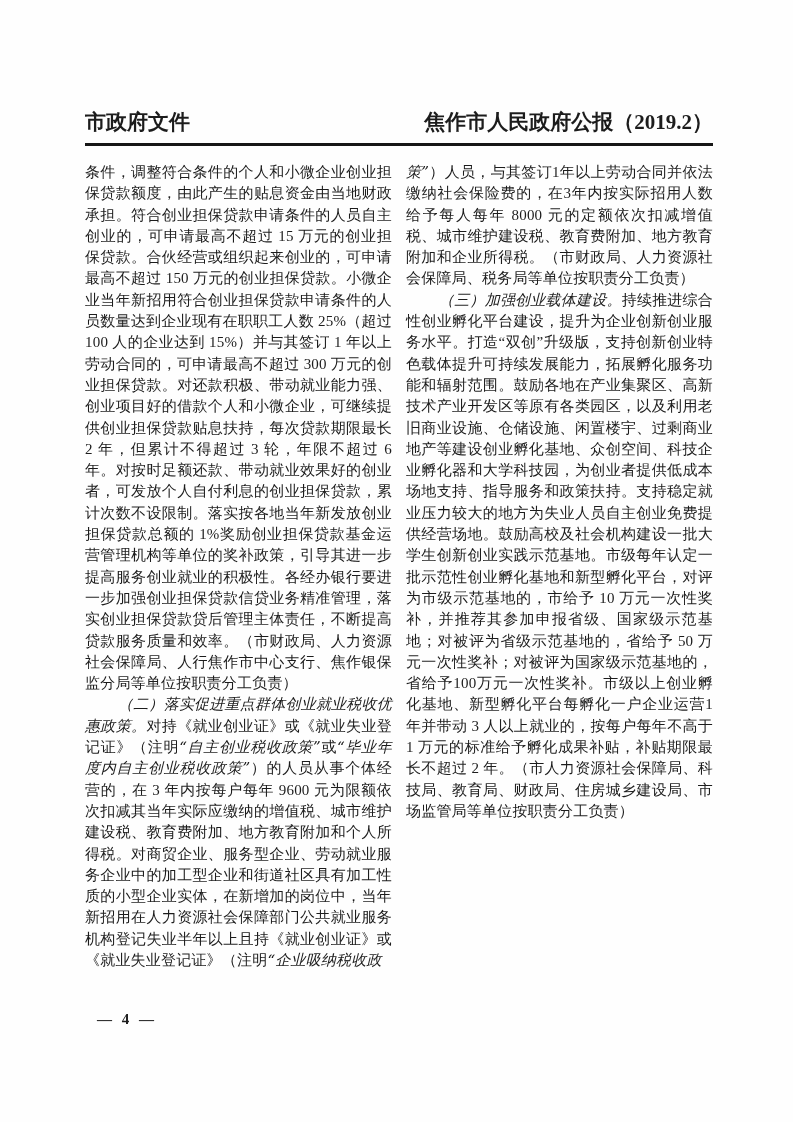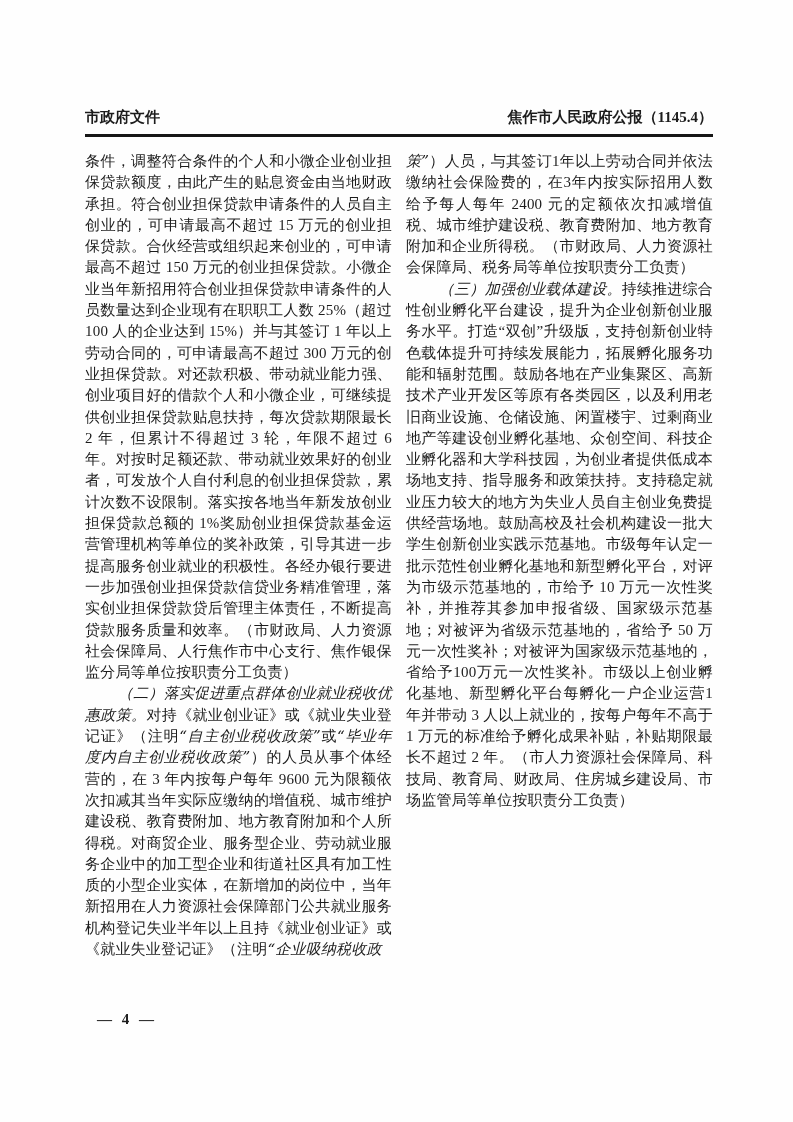--- a/index.html
+++ b/index.html
@@ -15,28 +15,28 @@
     background: #fefefe;
     color: #1c1c1c;
     overflow: hidden;
   }
   .header {
     position: absolute;
     left: 85px; right: 80px; top: 108px;
     display: flex;
     justify-content: space-between;
     align-items: flex-end;
-    font-size: 15px;
+    font-size: 21px;
     font-weight: bold;
     padding-bottom: 7px;
     border-bottom: 3px solid #161616;
   }
   .columns {
     position: absolute;
-    left: 85px; top: 151px;
+    left: 85px; top: 162px;
     width: 628px;
     display: flex;
     gap: 14px;
   }
   .column {
     width: 307px;
     font-size: 15px;
     line-height: 21.3px;
     text-align: justify;
     letter-spacing: 0.2px;
@@ -55,30 +55,30 @@
     letter-spacing: 3px;
   }
 </style>
 </head>
 <body>
 
 <div class="page">
 
   <div class="header">
     <span>市政府文件</span>
-    <span>焦作市人民政府公报（1145.4）</span>
+    <span>焦作市人民政府公报（2019.2）</span>
   </div>
 
   <div class="columns">
     <div class="column">
         <p><span>条件，调整符合条件的个人和小微企业创业担保贷款额度，由此产生的贴息资金由当地财政承担。符合创业担保贷款申请条件的人员自主创业的，可申请最高不超过 15 万元的创业担保贷款。合伙经营或组织起来创业的，可申请最高不超过 150 万元的创业担保贷款。小微企业当年新招用符合创业担保贷款申请条件的人员数量达到企业现有在职职工人数 25%（超过 100 人的企业达到 15%）并与其签订 1 年以上劳动合同的，可申请最高不超过 300 万元的创业担保贷款。对还款积极、带动就业能力强、创业项目好的借款个人和小微企业，可继续提供创业担保贷款贴息扶持，每次贷款期限最长 2 年，但累计不得超过 3 轮，年限不超过 6 年。对按时足额还款、带动就业效果好的创业者，可发放个人自付利息的创业担保贷款，累计次数不设限制。落实按各地当年新发放创业担保贷款总额的 1%奖励创业担保贷款基金运营管理机构等单位的奖补政策，引导其进一步提高服务创业就业的积极性。各经办银行要进一步加强创业担保贷款信贷业务精准管理，落实创业担保贷款贷后管理主体责任，不断提高贷款服务质量和效率。（市财政局、人力资源社会保障局、人行焦作市中心支行、焦作银保监分局等单位按职责分工负责）</span></p>
         <p class="indent"><span class="kai">（二）落实促进重点群体创业就业税收优惠政策。</span><span>对持《就业创业证》或《就业失业登记证》（注明</span><span class="kai">“自主创业税收政策”</span><span>或</span><span class="kai">“毕业年度内自主创业税收政策”</span><span>）的人员从事个体经营的，在 3 年内按每户每年 9600 元为限额依次扣减其当年实际应缴纳的增值税、城市维护建设税、教育费附加、地方教育附加和个人所得税。对商贸企业、服务型企业、劳动就业服务企业中的加工型企业和街道社区具有加工性质的小型企业实体，在新增加的岗位中，当年新招用在人力资源社会保障部门公共就业服务机构登记失业半年以上且持《就业创业证》或《就业失业登记证》（注明</span><span class="kai">“企业吸纳税收政</span></p>
       </div>
     <div class="column">
-        <p><span class="kai">策”</span><span>）人员，与其签订1年以上劳动合同并依法缴纳社会保险费的，在3年内按实际招用人数给予每人每年 2400 元的定额依次扣减增值税、城市维护建设税、教育费附加、地方教育附加和企业所得税。（市财政局、人力资源社会保障局、税务局等单位按职责分工负责）</span></p>
+        <p><span class="kai">策”</span><span>）人员，与其签订1年以上劳动合同并依法缴纳社会保险费的，在3年内按实际招用人数给予每人每年 8000 元的定额依次扣减增值税、城市维护建设税、教育费附加、地方教育附加和企业所得税。（市财政局、人力资源社会保障局、税务局等单位按职责分工负责）</span></p>
         <p class="indent"><span class="kai">（三）加强创业载体建设。</span><span>持续推进综合性创业孵化平台建设，提升为企业创新创业服务水平。打造“双创”升级版，支持创新创业特色载体提升可持续发展能力，拓展孵化服务功能和辐射范围。鼓励各地在产业集聚区、高新技术产业开发区等原有各类园区，以及利用老旧商业设施、仓储设施、闲置楼宇、过剩商业地产等建设创业孵化基地、众创空间、科技企业孵化器和大学科技园，为创业者提供低成本场地支持、指导服务和政策扶持。支持稳定就业压力较大的地方为失业人员自主创业免费提供经营场地。鼓励高校及社会机构建设一批大学生创新创业实践示范基地。市级每年认定一批示范性创业孵化基地和新型孵化平台，对评为市级示范基地的，市给予 10 万元一次性奖补，并推荐其参加申报省级、国家级示范基地；对被评为省级示范基地的，省给予 50 万元一次性奖补；对被评为国家级示范基地的，省给予100万元一次性奖补。市级以上创业孵化基地、新型孵化平台每孵化一户企业运营1年并带动 3 人以上就业的，按每户每年不高于 1 万元的标准给予孵化成果补贴，补贴期限最长不超过 2 年。（市人力资源社会保障局、科技局、教育局、财政局、住房城乡建设局、市场监管局等单位按职责分工负责）</span></p>
       </div>
   </div>
 
   <div class="footer">
     <span>— 4 —</span>
   </div>
 
 </div>
 

